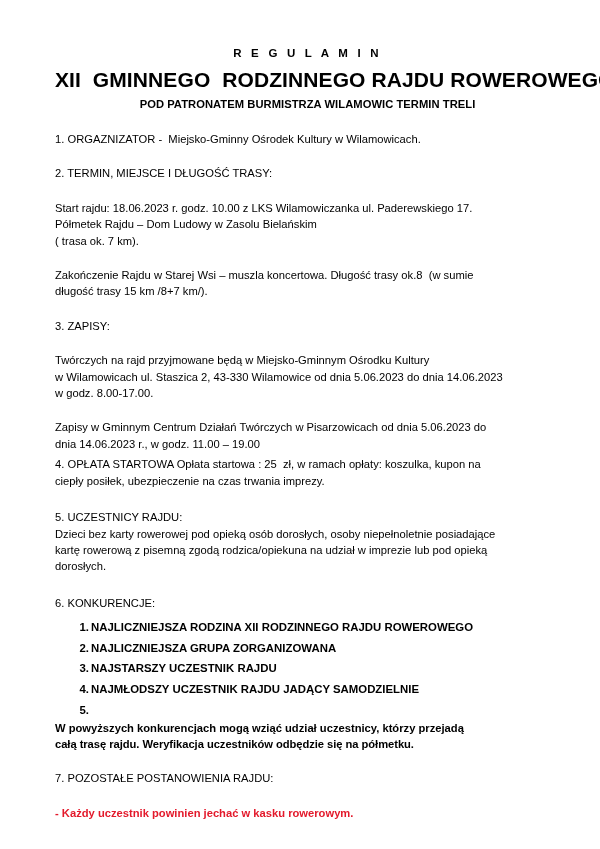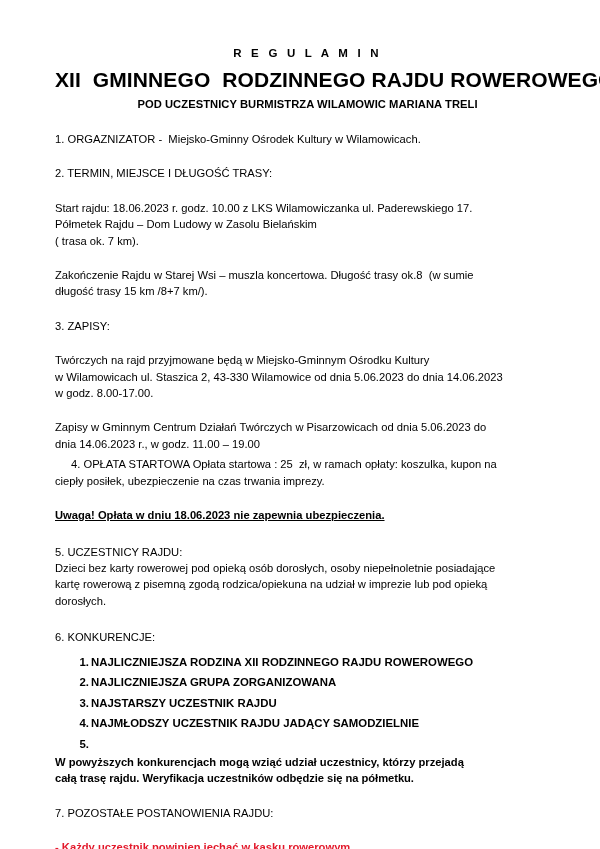--- a/index.html
+++ b/index.html
@@ -54,21 +54,21 @@
 
   
   .para {
     font-size: 11.2px;
     line-height: 16.4px;
     margin: 0;
     white-space: pre-wrap;
   }
   .gap-lg { margin-top: 20px; }
   .gap-md { margin-top: 18px; }
-  .gap-xs { margin-top: 4px; margin-left: 16px; }
+  .gap-xs { margin-top: 4px; }
 
   b, .b { font-weight: normal; }
   .u { text-decoration: underline; }
   .bold-para { font-weight: bold; }
   .red { color: #e3192b; font-weight: bold; }
 
   
   .konk-list {
     margin: 6px 0 0 0;
     padding: 0;
@@ -95,21 +95,21 @@
 </style>
 </head>
 <body>
 
 <div class="page">
   <div class="doc-body">
 
     <div class="title-block">
       <div class="t-regulamin">R E G U L A M I N</div>
       <div class="t-main">XII  GMINNEGO  RODZINNEGO RAJDU ROWEROWEGO</div>
-      <div class="t-sub">POD UCZESTNICY BURMISTRZA WILAMOWIC MARIANA TRELI</div>
+      <div class="t-sub">POD PATRONATEM BURMISTRZA WILAMOWIC TERMIN TRELI</div>
     </div>
 
     <p class="para gap-lg"><span>1. </span><b>ORGAZNIZATOR - </b><span> Miejsko-Gminny Ośrodek Kultury w Wilamowicach.</span></p>
 
     <p class="para gap-md"><span>2. </span><b>TERMIN, MIEJSCE I DŁUGOŚĆ TRASY:</b></p>
 
     <p class="para gap-md"><span>Start rajdu: </span><b>18.06.2023 r. godz. 10.00</b><span> z LKS Wilamowiczanka ul. Paderewskiego 17.</span></p>
     <p class="para">Półmetek Rajdu – Dom Ludowy w Zasolu Bielańskim</p>
     <p class="para">( trasa ok. 7 km).</p>
 
@@ -121,21 +121,20 @@
     <p class="para gap-md">Twórczych na rajd przyjmowane będą w Miejsko-Gminnym Ośrodku Kultury</p>
     <p class="para">w Wilamowicach ul. Staszica 2, 43-330 Wilamowice od dnia 5.06.2023 do dnia 14.06.2023</p>
     <p class="para">w godz. 8.00-17.00.</p>
 
     <p class="para gap-md">Zapisy w Gminnym Centrum Działań Twórczych w Pisarzowicach od dnia 5.06.2023 do</p>
     <p class="para">dnia 14.06.2023 r., w godz. 11.00 – 19.00</p>
 
     <p class="para gap-xs"><span>4. </span><b>OPŁATA STARTOWA</b><span> Opłata startowa : 25  zł, w ramach opłaty: koszulka, kupon na</span></p>
     <p class="para">ciepły posiłek, ubezpieczenie na czas trwania imprezy.</p>
 
-    <p class="para gap-md bold-para u">Uwaga! Opłata w dniu 18.06.2023 nie zapewnia ubezpieczenia.</p>
 
     <p class="para gap-lg"><span>5. </span><b>UCZESTNICY RAJDU:</b></p>
     <p class="para">Dzieci bez karty rowerowej pod opieką osób dorosłych, osoby niepełnoletnie posiadające</p>
     <p class="para">kartę rowerową z pisemną zgodą rodzica/opiekuna na udział w imprezie lub pod opieką</p>
     <p class="para">dorosłych.</p>
 
     <p class="para gap-lg"><span>6. </span><b>KONKURENCJE:</b></p>
 
     <ol class="konk-list">
       <li><span class="num">1</span><span>NAJLICZNIEJSZA RODZINA XII RODZINNEGO RAJDU ROWEROWEGO</span></li>

